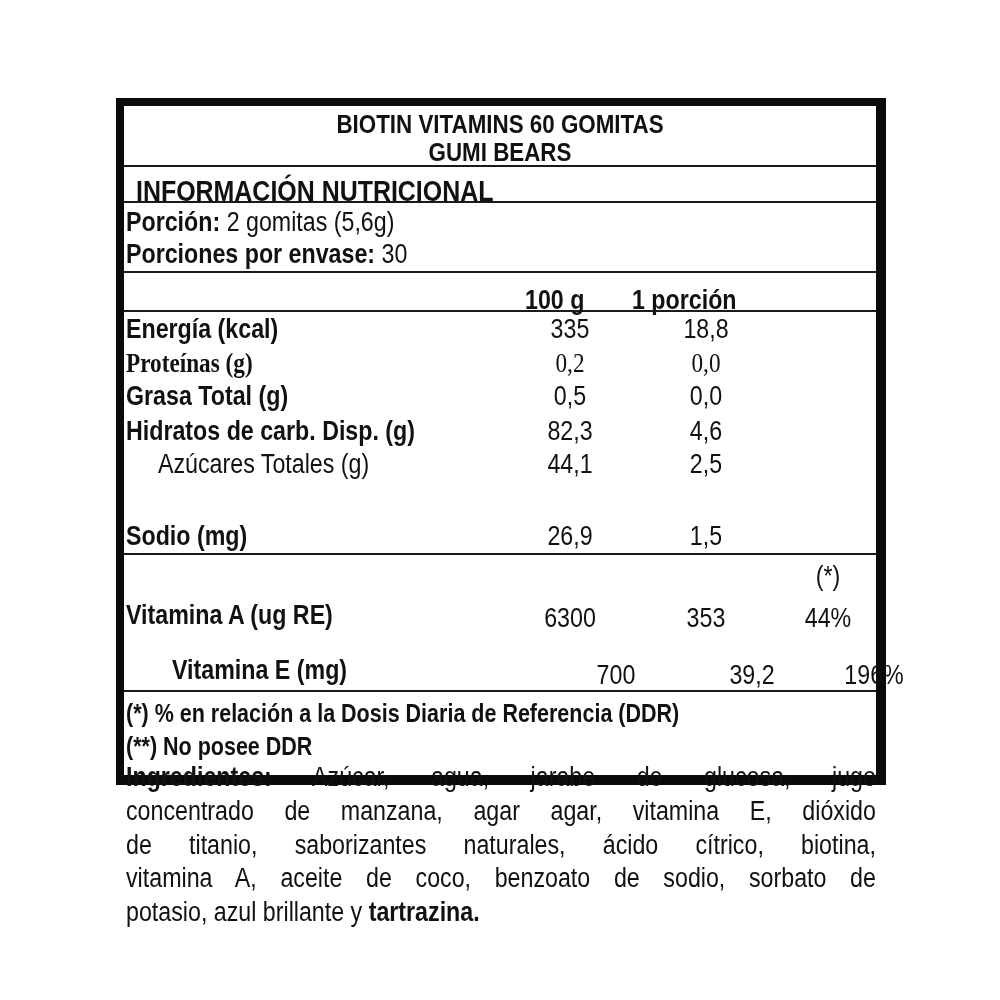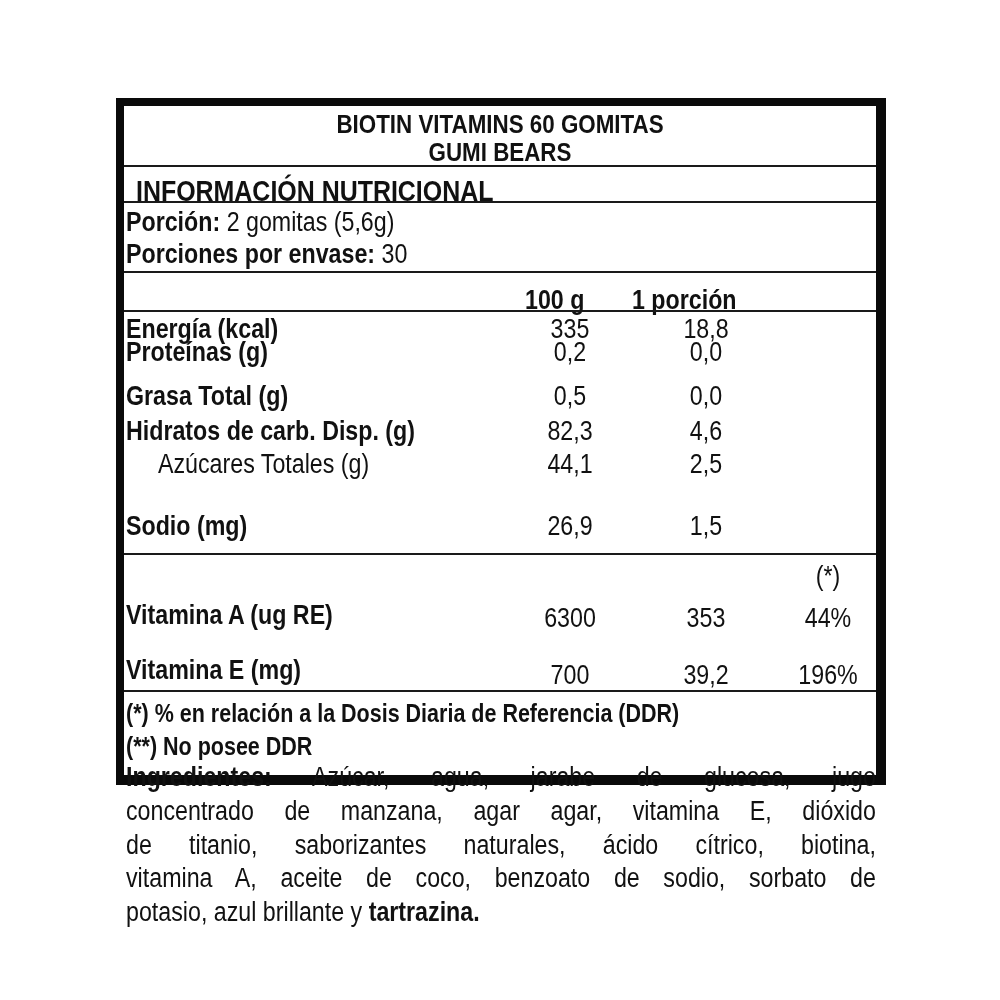--- a/index.html
+++ b/index.html
@@ -103,57 +103,57 @@
 
   <div class="col-head" style="left:401px;">100 g</div>
   <div class="col-head" style="left:508px;">1 porción</div>
   <div class="hline" style="top:204px;"></div>
 
   <div class="nrow" style="top:207px;">
     <span class="nname">Energía (kcal)</span>
     <span class="nval v100">335</span>
     <span class="nval vpor">18,8</span>
   </div>
-  <div class="nrow" style="top:230px;">
+  <div class="nrow" style="top:241px;font-family:Liberation Serif, serif;">
     <span class="nname">Proteínas (g)</span>
     <span class="nval v100">0,2</span>
     <span class="nval vpor">0,0</span>
   </div>
   <div class="nrow" style="top:274px;">
     <span class="nname">Grasa Total (g)</span>
     <span class="nval v100">0,5</span>
     <span class="nval vpor">0,0</span>
   </div>
   <div class="nrow" style="top:309px;">
     <span class="nname">Hidratos de carb. Disp. (g)</span>
     <span class="nval v100">82,3</span>
     <span class="nval vpor">4,6</span>
   </div>
   <div class="nrow" style="top:342px;">
     <span class="nname sub">Azúcares Totales (g)</span>
     <span class="nval v100">44,1</span>
     <span class="nval vpor">2,5</span>
   </div>
-  <div class="nrow" style="top:404px;">
+  <div class="nrow" style="top:414px;">
     <span class="nname">Sodio (mg)</span>
     <span class="nval v100">26,9</span>
     <span class="nval vpor">1,5</span>
   </div>
   <div class="hline" style="top:447px;"></div>
 
   <div class="nrow" style="top:454px;">
     <span class="nval vpct">(*)</span>
   </div>
   <div class="nrow" style="top:496px;">
     <span class="nname" style="top:-3px;">Vitamina A (ug RE)</span>
     <span class="nval v100">6300</span>
     <span class="nval vpor">353</span>
     <span class="nval vpct">44%</span>
   </div>
-  <div class="nrow" style="top:553px;">
+  <div class="nrow" style="top:553px;margin-left:46px;">
     <span class="nname" style="top:-5px;">Vitamina E (mg)</span>
     <span class="nval v100">700</span>
     <span class="nval vpor">39,2</span>
     <span class="nval vpct">196%</span>
   </div>
   <div class="hline" style="top:584px;"></div>
 
   <div class="footnote" style="top:592px;">(*) % en relación a la Dosis Diaria de Referencia (DDR)</div>
   <div class="footnote" style="top:625px;">(**) No posee DDR</div>
 

